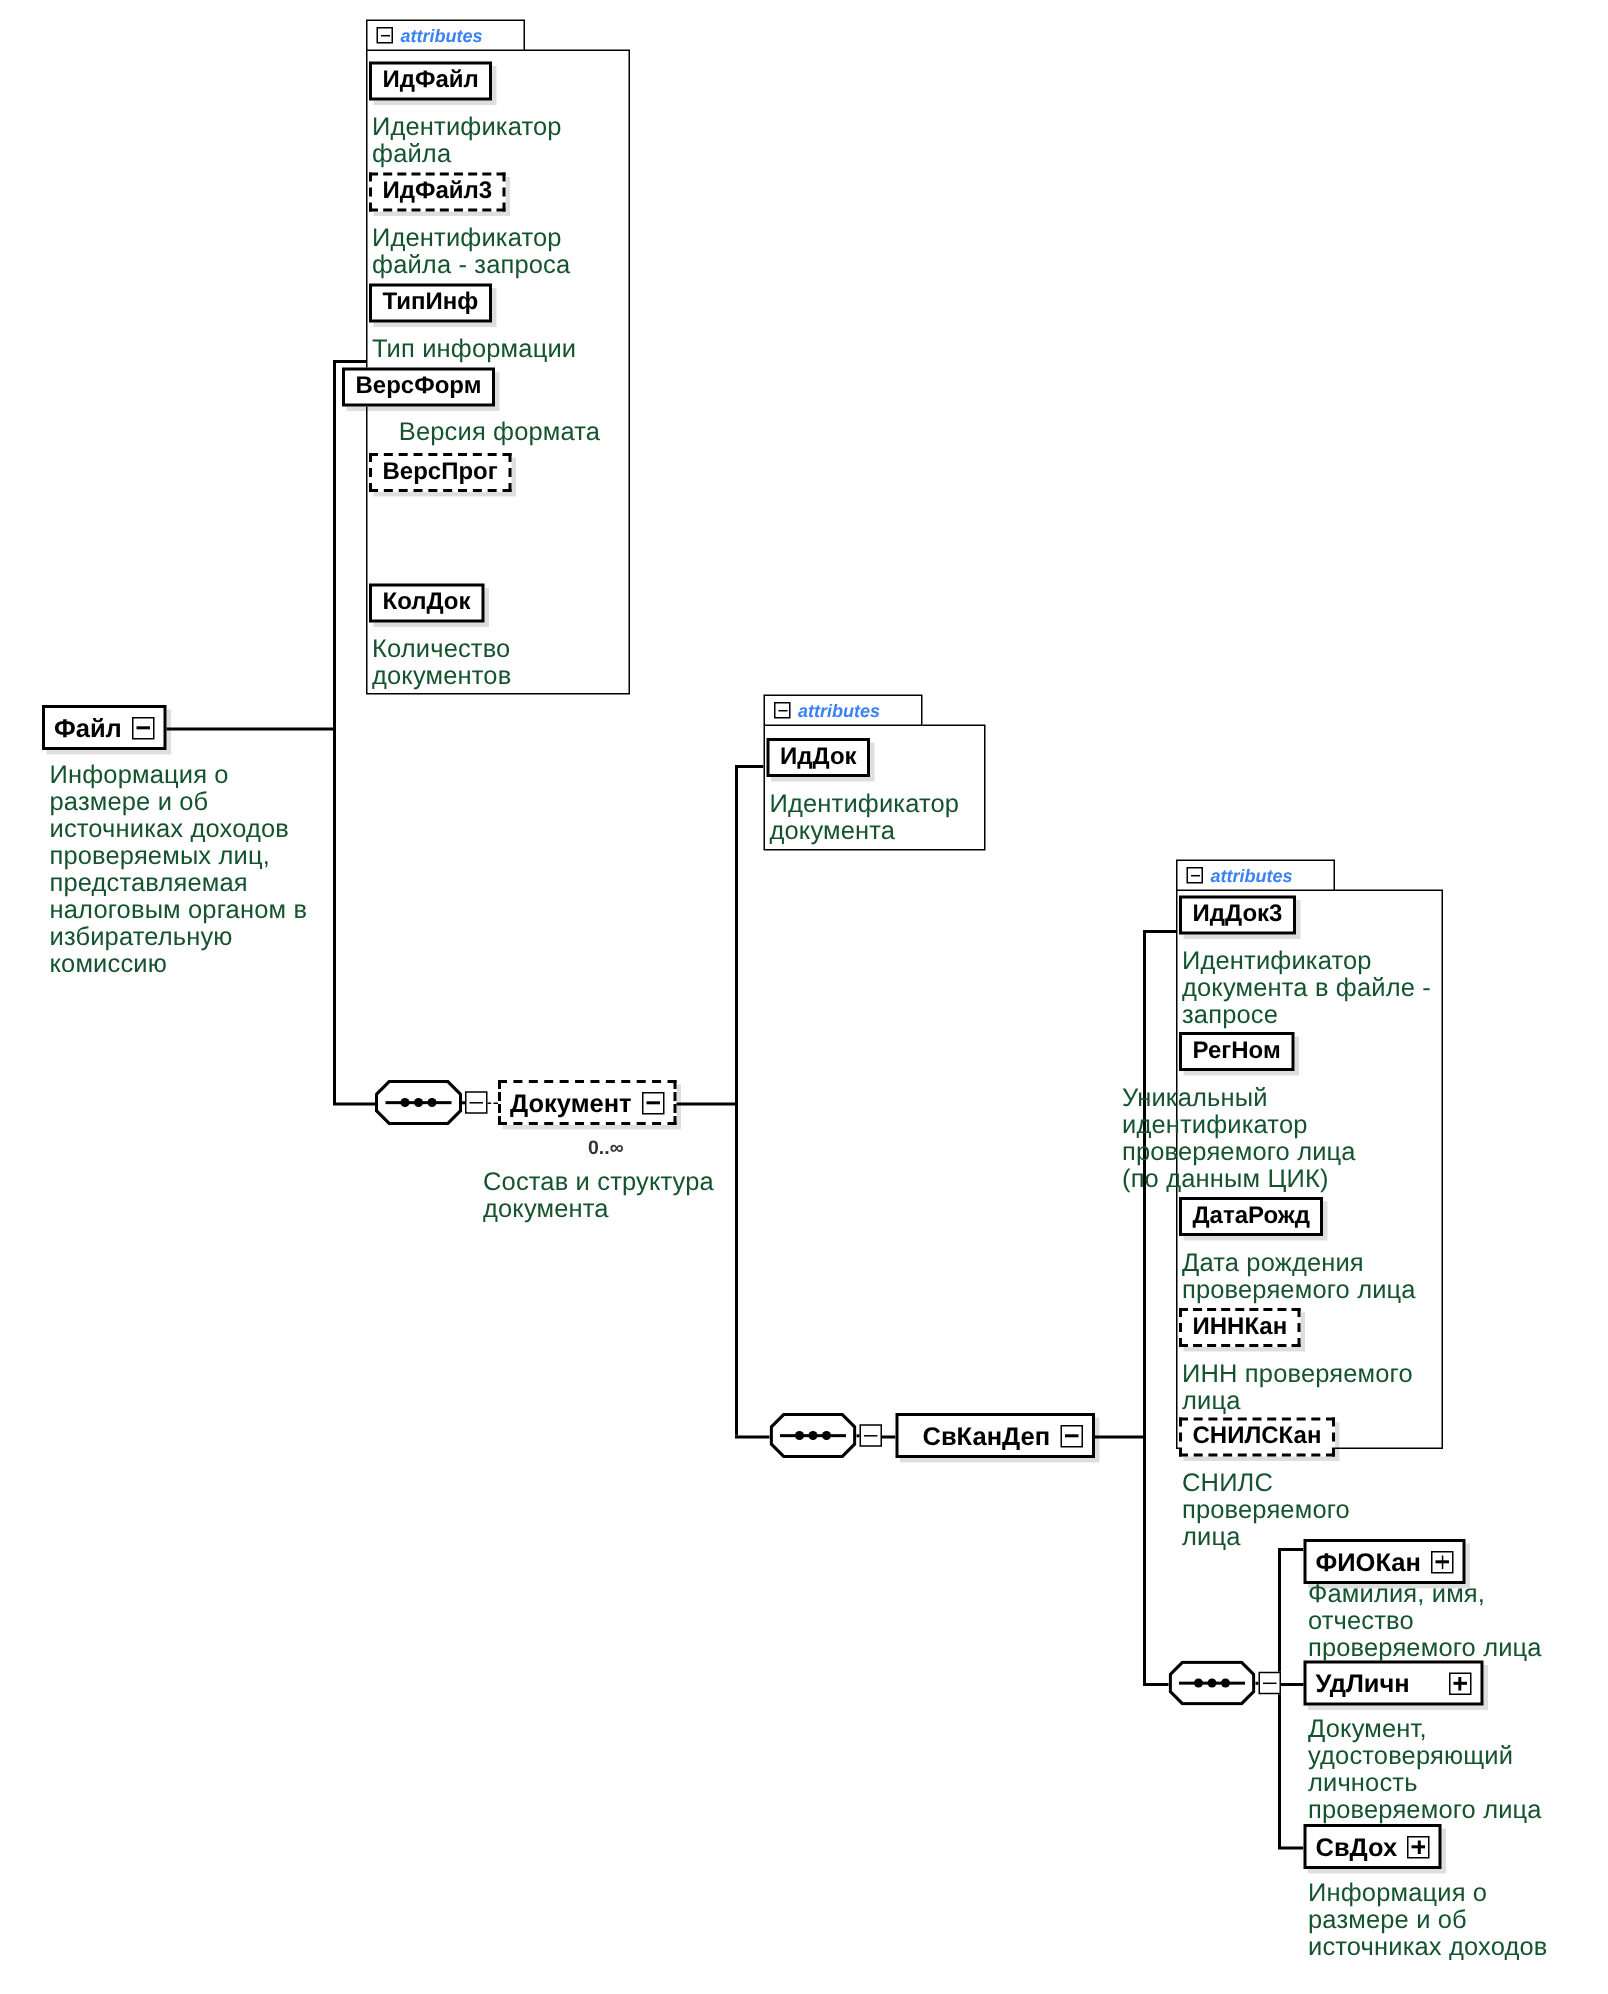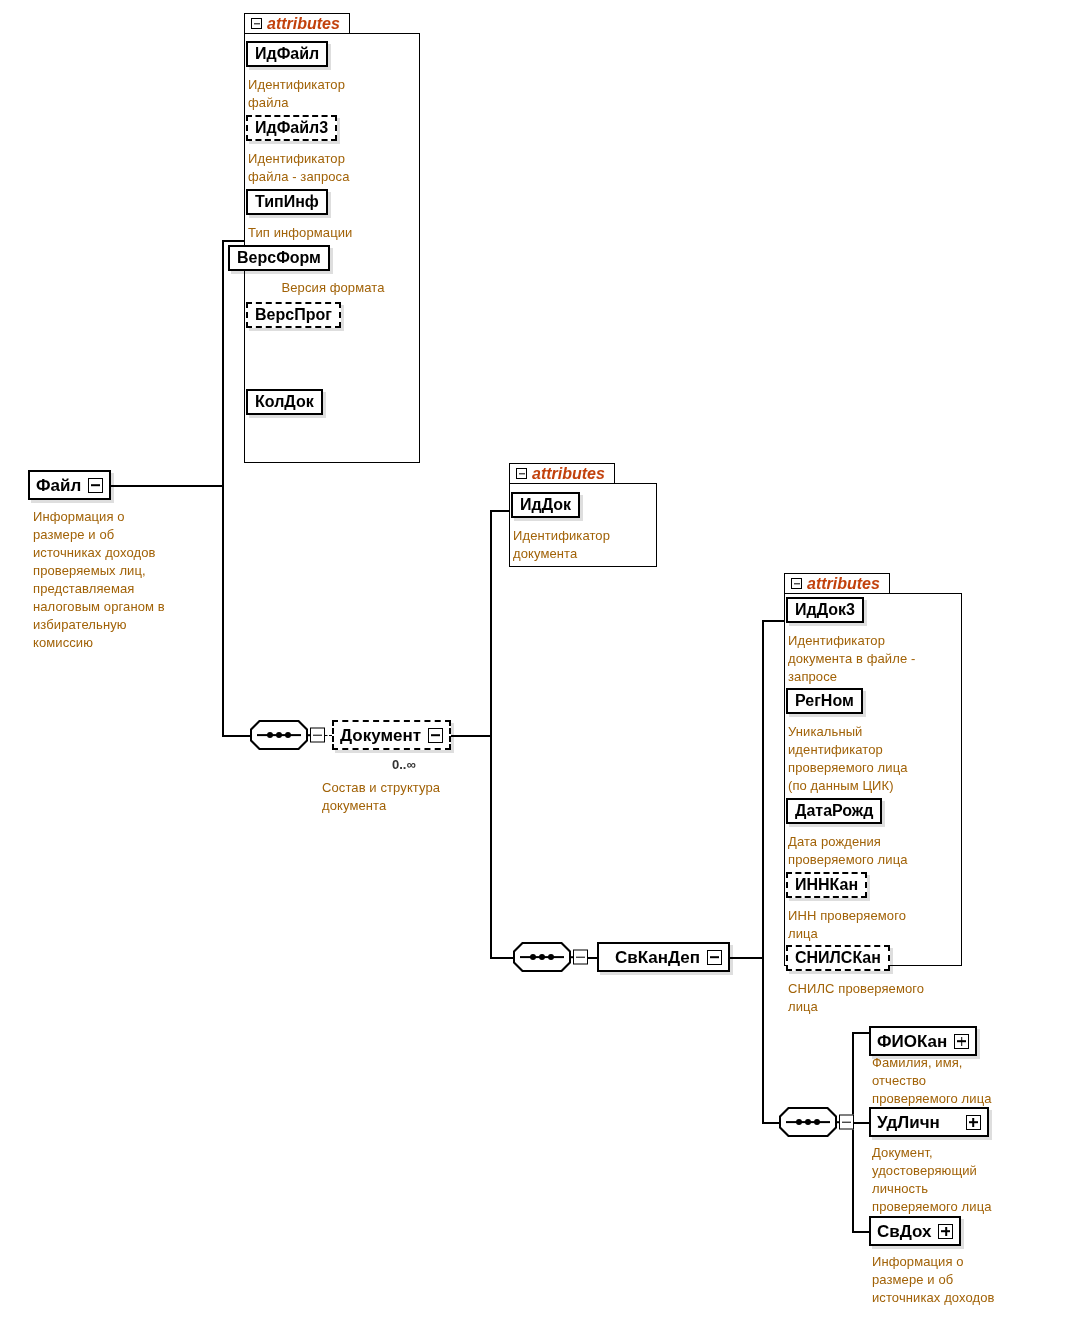--- a/index.html
+++ b/index.html
@@ -82,24 +82,24 @@
   .attr-header {
     position: absolute;
     box-sizing: border-box;
     border: 1.6px solid #000;
     background: #ffffff;
     height: 21px;
     display: flex;
     align-items: center;
     gap: 5px;
     padding: 0 6px;
-    font-size: 16px;
+    font-size: 12px;
     font-style: italic;
     font-weight: bold;
-    color: #c2410c;
+    color: #3b82f6;
     white-space: nowrap;
   }
   .minibox {
     width: 11px; height: 11px;
     box-sizing: border-box;
     border: 1.4px solid #000;
     background: #fff;
     position: relative;
     flex: 0 0 auto;
   }
@@ -123,23 +123,23 @@
     font-size: 16px;
     font-weight: bold;
     white-space: nowrap;
     box-shadow: 3px 3px 0 rgba(0,0,0,0.13);
   }
   .attr.optional { border-style: dashed; }
 
   
   .desc {
     position: absolute;
-    font-size: 13px;
+    font-size: 17px;
     line-height: 18px;
-    color: #a16207;
+    color: #14532d;
     white-space: pre-line;
     letter-spacing: 0.1px;
   }
 
   
   .card {
     position: absolute;
     font-size: 13px;
     font-weight: bold;
     color: #333;
@@ -290,20 +290,22 @@
   </div>
   <div class="desc" style="left:248px; top:279px; width:170px;text-align:center;">Версия формата</div>
 
   <div class="attr optional" style="left:246px; top:302px;">
     <span>ВерсПрог</span>
   </div>
 
   <div class="attr" style="left:246px; top:389px;">
     <span>КолДок</span>
   </div>
+  <div class="desc" style="left:248px; top:424px; width:170px;">Количество
+документов</div>
 
   <div class="node" style="left:28px; top:470px;">
     <span class="label">Файл</span>
     <span class="inline-toggle"></span>
   </div>
   <div class="desc" style="left:33px; top:508px; width:180px;">Информация о
 размере и об
 источниках доходов
 проверяемых лиц,
 представляемая
@@ -350,21 +352,21 @@
   <div class="attr" style="left:786px; top:597px;">
     <span>ИдДок3</span>
   </div>
   <div class="desc" style="left:788px; top:632px; width:176px;">Идентификатор
 документа в файле -
 запросе</div>
 
   <div class="attr" style="left:786px; top:688px;">
     <span>РегНом</span>
   </div>
-  <div class="desc" style="left:788px; top:723px; width:176px;">Уникальный
+  <div class="desc" style="left:748px; top:723px; width:176px;">Уникальный
 идентификатор
 проверяемого лица
 (по данным ЦИК)</div>
 
   <div class="attr" style="left:786px; top:798px;">
     <span>ДатаРожд</span>
   </div>
   <div class="desc" style="left:788px; top:833px; width:176px;">Дата рождения
 проверяемого лица</div>
 

